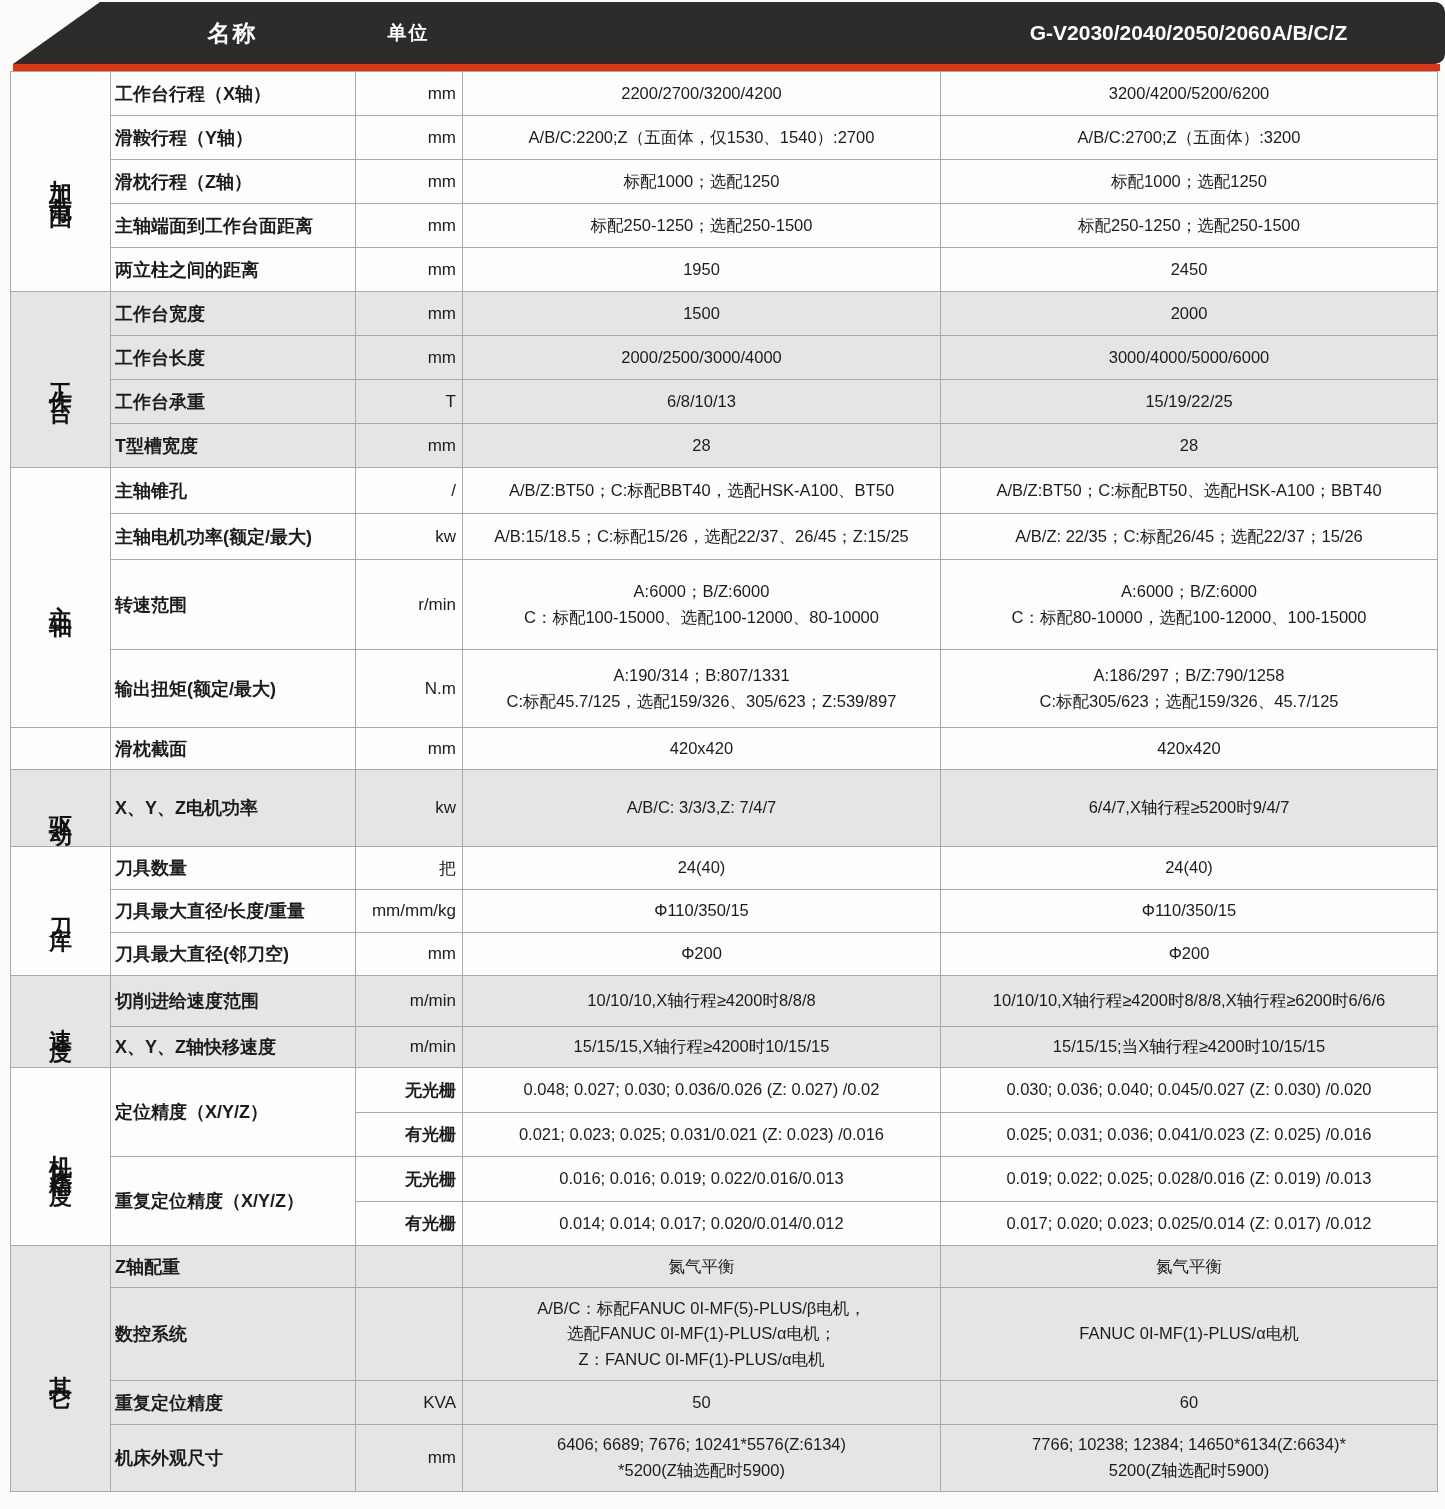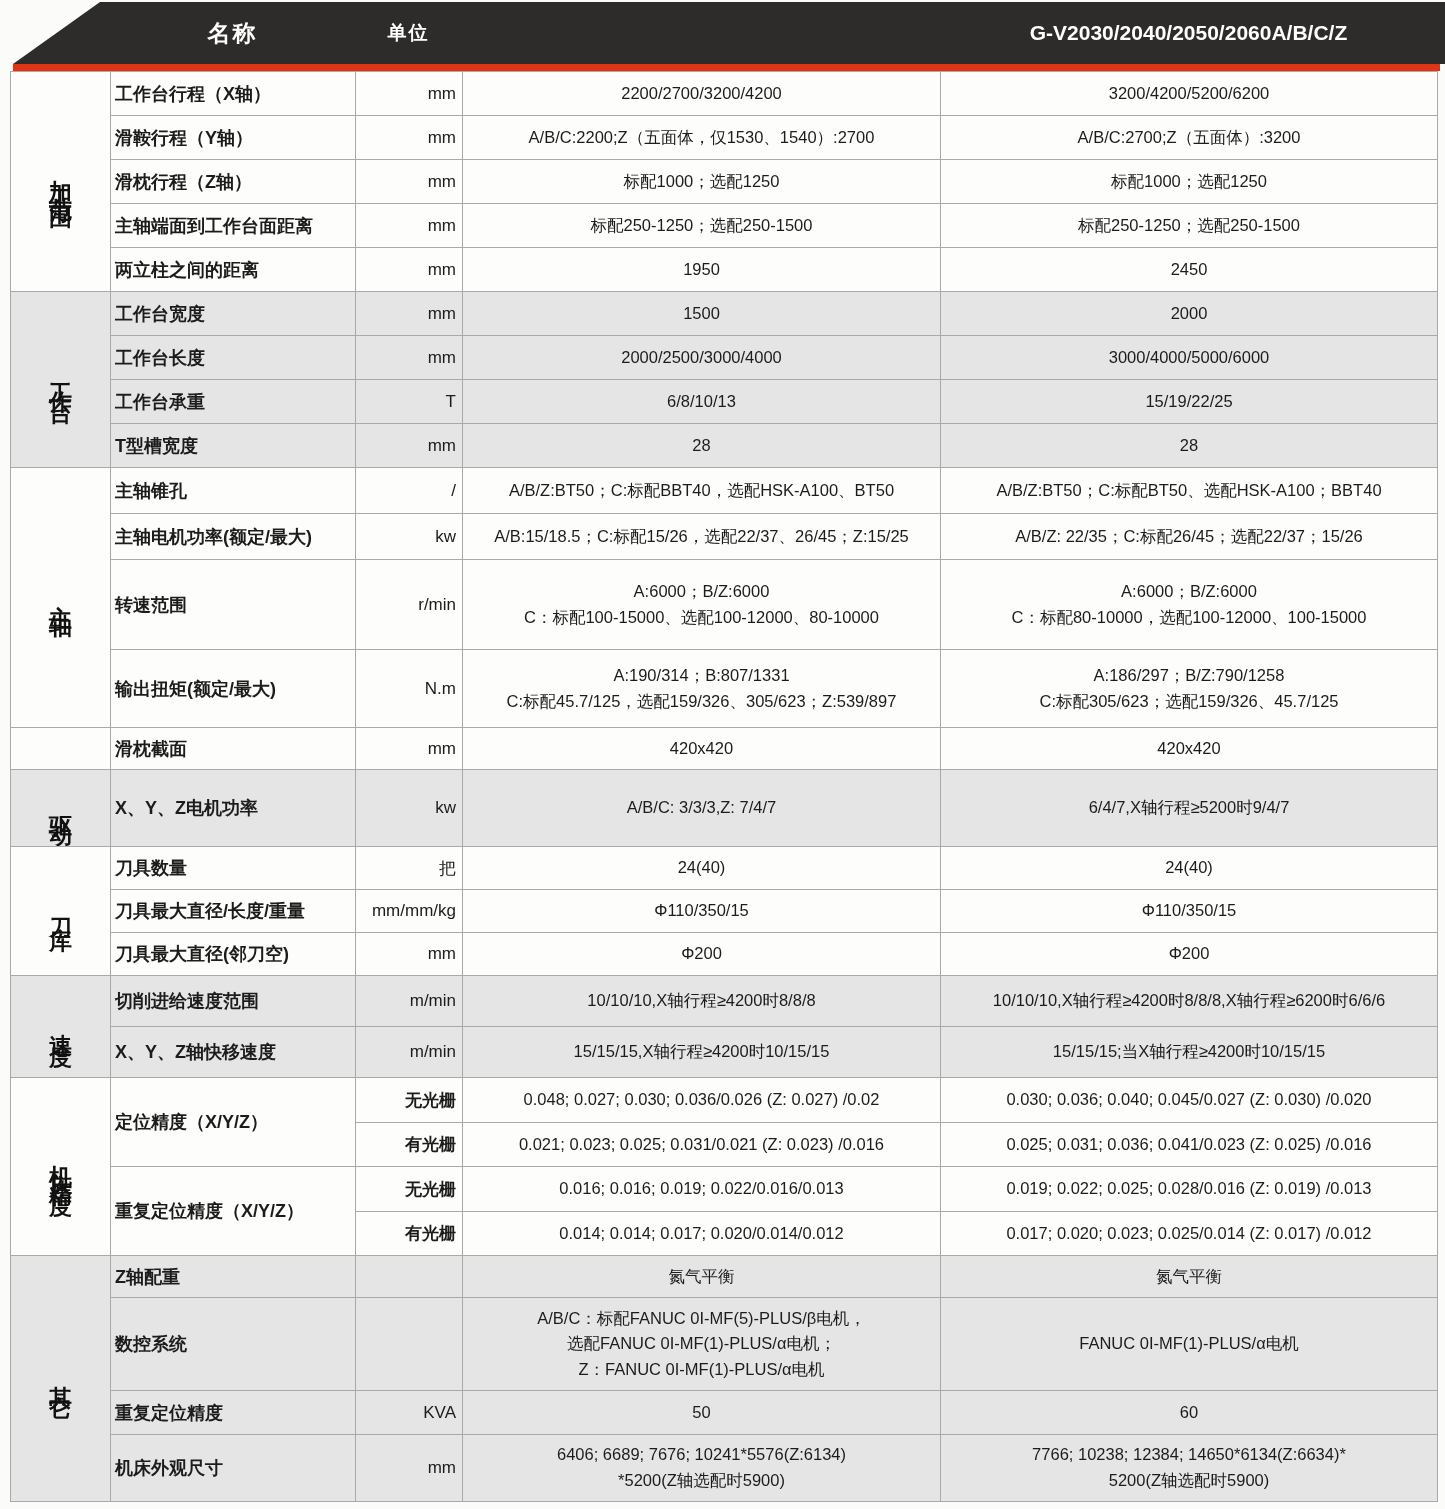--- a/index.html
+++ b/index.html
@@ -1,21 +1,21 @@
 <!DOCTYPE html>
 <html><head>
 <meta charset="utf-8">
 <style>
   html,body{margin:0;padding:0;background:#ffffff;}
   body{width:1445px;height:1509px;font-family:"Liberation Sans",sans-serif;}
   .page{position:relative;width:1445px;height:1509px;background:#fbfbf9;overflow:hidden;}
 
   
   .band{position:absolute;top:2px;left:0;width:1445px;height:62px;background:#2d2c2b;
-        clip-path:polygon(100px 0,1445px 0,1445px 62px,13px 62px);}
+        clip-path:polygon(100px 0,1445px 0,1445px 62px,13px 62px);border-radius:10px;}
   .band .h{position:absolute;top:0;height:62px;line-height:62px;color:#ffffff;
            font-weight:bold;text-align:center;white-space:nowrap;}
   .h-name{left:110px;width:245px;font-size:23px;letter-spacing:2px;}
   .h-unit{left:355px;width:107px;font-size:19px;letter-spacing:2px;}
   .h-c1{left:462px;width:478px;font-size:20px;margin-top:42px;}
   .h-c2{left:940px;width:497px;font-size:21px;}
 
   .accent{position:absolute;top:64px;left:13px;width:1427px;height:7px;background:#e03514;}
 
   table.spec{position:absolute;top:71px;left:10px;width:1427px;border-collapse:collapse;table-layout:fixed;}
@@ -178,21 +178,21 @@
         <td class="v">Φ200</td>
       </tr>
 
       <tr class="shaded" style="height:51px">
         <td class="grp-cell" rowspan="2"><span class="grp">速度</span></td>
         <td class="nm">切削进给速度范围</td>
         <td class="un">m/min</td>
         <td class="v">10/10/10,X轴行程≥4200时8/8/8</td>
         <td class="v">10/10/10,X轴行程≥4200时8/8/8,X轴行程≥6200时6/6/6</td>
       </tr>
-      <tr class="shaded" style="height:51px">
+      <tr class="shaded" style="height:41px">
         <td class="nm">X、Y、Z轴快移速度</td>
         <td class="un">m/min</td>
         <td class="v">15/15/15,X轴行程≥4200时10/15/15</td>
         <td class="v">15/15/15;当X轴行程≥4200时10/15/15</td>
       </tr>
 
       <tr style="height:45px">
         <td class="grp-cell" rowspan="4"><span class="grp">机床精度</span></td>
         <td class="nm" rowspan="2">定位精度（X/Y/Z）</td>
         <td class="un sub">无光栅</td>

